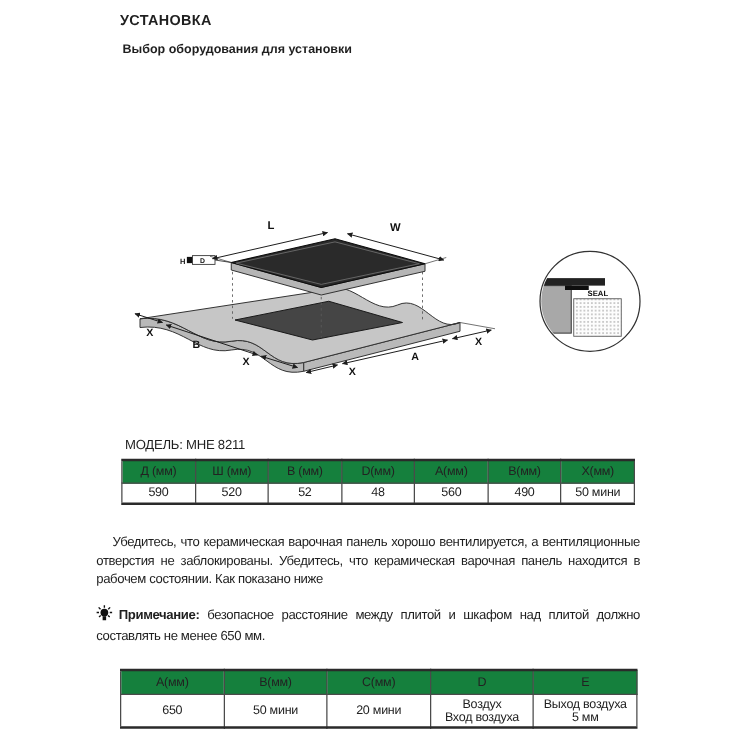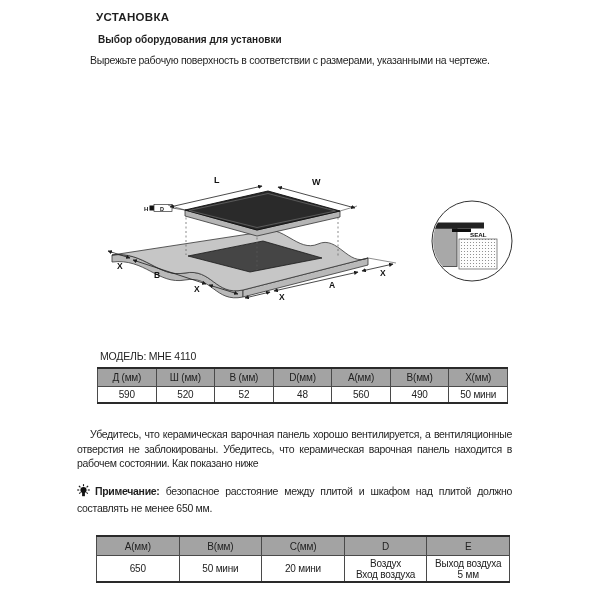--- a/index.html
+++ b/index.html
@@ -19,36 +19,35 @@
   #bulb-icon{display:inline-block;vertical-align:-2px;margin-right:5px;}
   #model-label{left:100px;top:350px;font-size:10.5px;letter-spacing:-0.2px;}
   .tablewrap{position:absolute;}
   #table1-wrap{left:97px;top:367px;width:411px;}
   #table2-wrap{left:96px;top:535px;width:414px;}
   table.spec{border-collapse:collapse;table-layout:fixed;width:100%;
              font-size:10px;letter-spacing:-0.2px;color:#222;
              border-top:2px solid #2a2a2a;border-bottom:2px solid #2a2a2a;}
   table.spec th,table.spec td{border:1px solid #4a4a4a;text-align:center;
              padding:0;font-weight:normal;vertical-align:middle;}
-  table.spec thead th{background:#a3a3a3;height:17px;}
+  table.spec thead th{background:#15803d;height:17px;}
   #table1-wrap td{height:15px;}
   #table2-wrap thead th{height:18px;}
   #table2-wrap td{height:25px;line-height:11px;}
   svg text{font-family:"Liberation Sans",sans-serif;}
 </style>
 </head>
 <body>
 
 <div id="page">
 
   <div id="doc-title" class="abs">УСТАНОВКА</div>
   <div id="section-heading" class="abs">Выбор оборудования для установки</div>
 
   <div id="intro-block" class="abs bodyblock">
-    <p>Вырежьте рабочую поверхность в соответствии с размерами, указанными на чертеже.</p>
   </div>
 
   <svg class="abs" style="left:100px;top:163px;" width="420" height="190" viewBox="0 0 420 190">
     <defs>
       <marker id="ah" viewBox="0 0 10 10" refX="9" refY="5" markerWidth="5.5" markerHeight="5.5" orient="auto-start-reverse">
           <path d="M0,0 L10,5 L0,10 z" fill="#1d1d1d"></path>
         </marker>
       <pattern id="dotpat" width="3" height="3" patternUnits="userSpaceOnUse">
         <rect width="3" height="3" fill="#fdfdfd"></rect>
         <circle cx="1.5" cy="1.5" r="0.55" fill="#7d7d7d"></circle>
@@ -118,21 +117,21 @@
       <g clip-path="url(#circclip)">
         <rect x="320" y="59.5" width="64" height="6" fill="#222"></rect>
         <rect x="322" y="65.5" width="35" height="38" fill="#a8a8a8" stroke="#333" stroke-width="0.8"></rect>
         <rect x="352" y="65.5" width="19" height="3.5" fill="#0e0e0e"></rect>
         <rect x="359" y="76" width="38" height="30" fill="url(#dotpat)" stroke="#555" stroke-width="0.7"></rect>
         <text x="370" y="74" font-size="6.2" font-weight="bold" fill="#111">SEAL</text>
       </g>
     </g>
   </svg>
 
-  <div id="model-label" class="abs">МОДЕЛЬ: MHE 4110</div>
+  <div id="model-label" class="abs">МОДЕЛЬ: MHE 8211</div>
 
   <div id="table1-wrap" class="tablewrap">
     <table class="spec">
       <thead>
         <tr>
           <th>Д (мм)</th>
           <th>Ш (мм)</th>
           <th>В (мм)</th>
           <th>D(мм)</th>
           <th>A(мм)</th>

